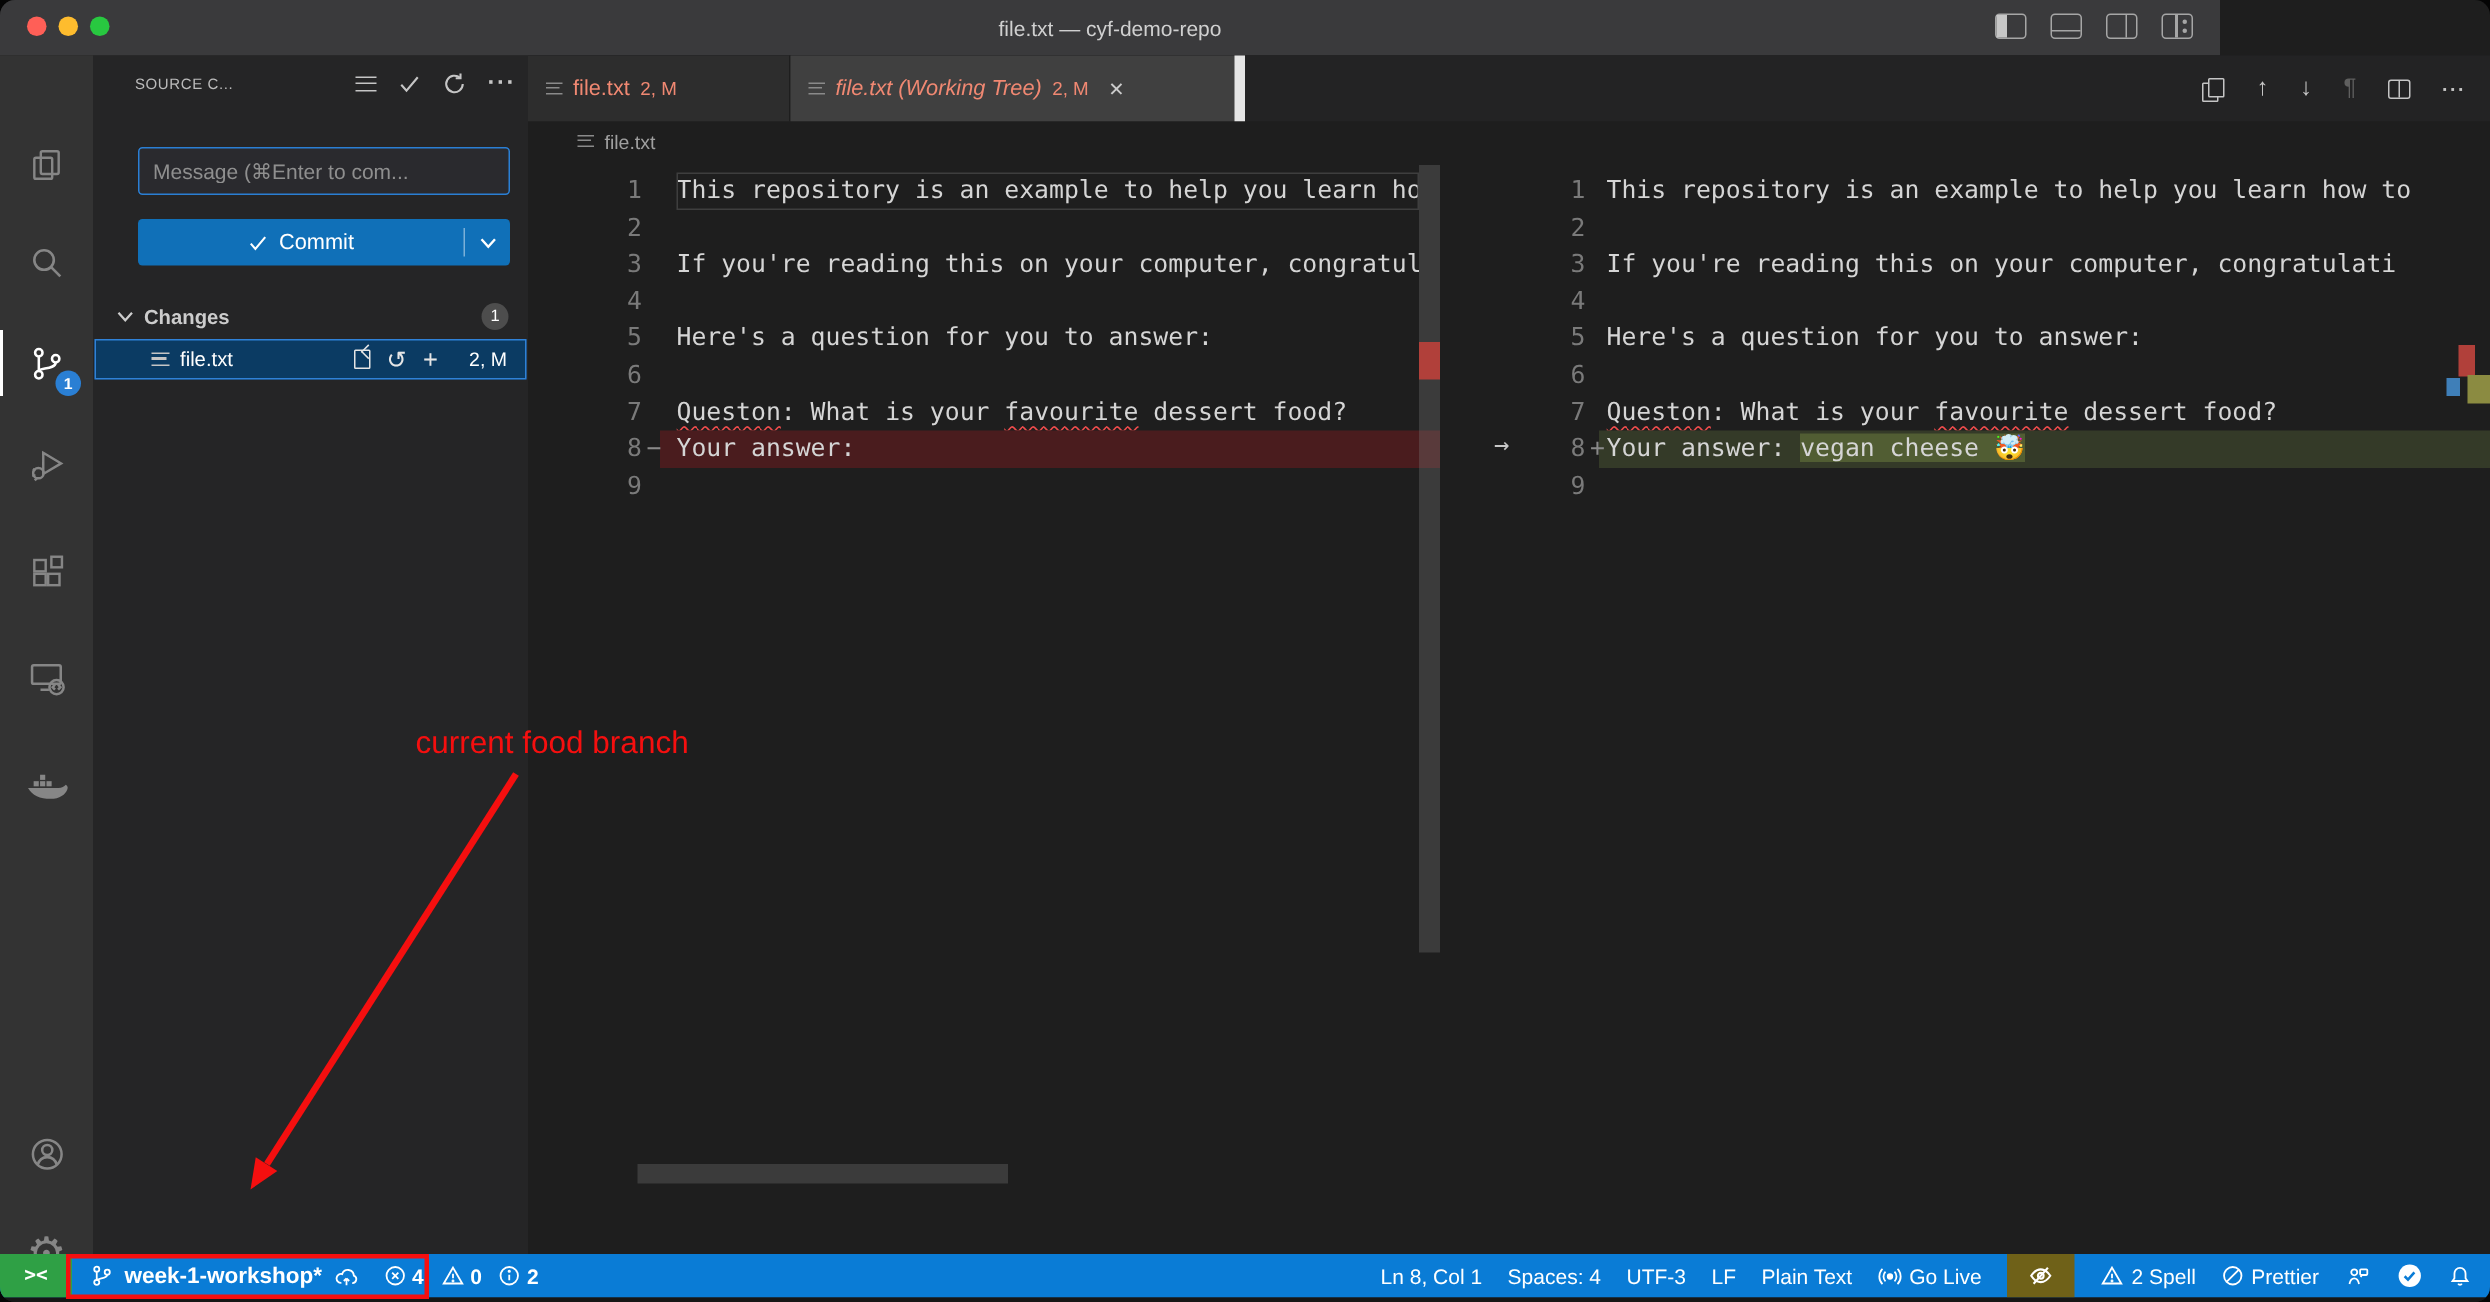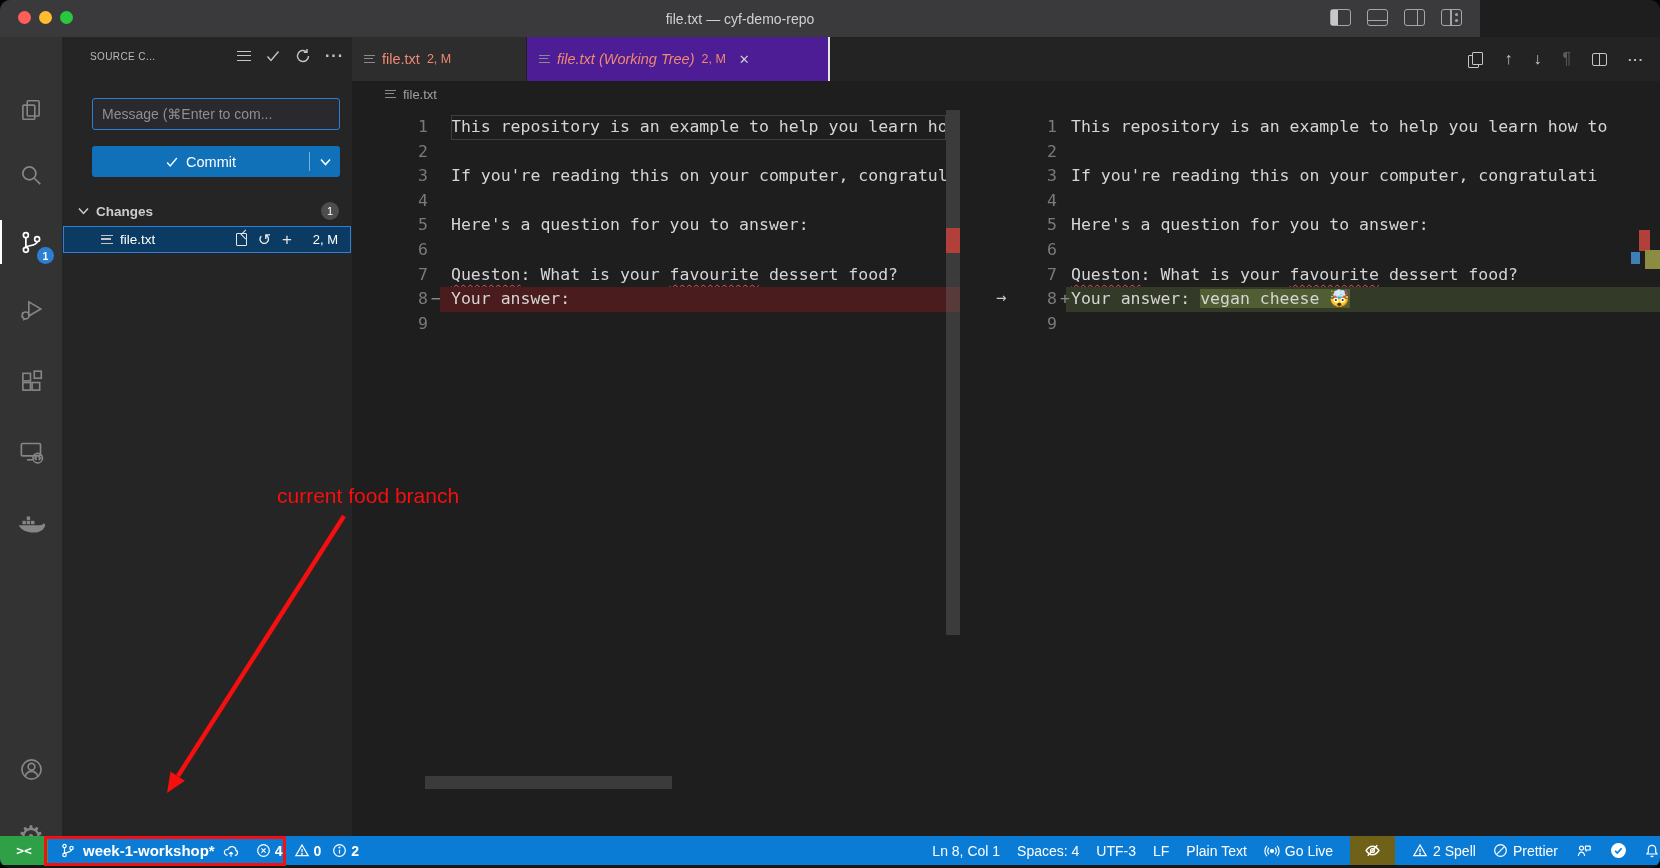--- a/index.html
+++ b/index.html
@@ -58,21 +58,21 @@
   .file-ico::before{content:"";position:absolute;left:0;right:2px;top:2.3px;height:1.4px;background:#c5c5c5;}
   .row-actions{position:absolute;right:58px;display:flex;gap:11px;align-items:center;color:#e6e6e6;}
   .doc-ico{width:11px;height:13px;border:1.3px solid #e6e6e6;border-radius:1px;position:relative;}
   .doc-ico::after{content:"";position:absolute;right:-3px;top:-3px;width:6px;height:6px;border-left:1.3px solid #e6e6e6;border-bottom:1.3px solid #e6e6e6;transform:rotate(45deg);}
   .row-status{position:absolute;right:12px;font-size:13px;color:#ffffff;}
   
   .editorcol{position:absolute;left:352px;top:37px;right:0;bottom:32px;background:#1e1e1e;}
   .tabbar{position:absolute;left:0;right:0;top:0;height:44px;background:#232324;display:flex;}
   .tab{height:44px;display:flex;align-items:center;padding:0 12px;font-size:14.5px;gap:7px;position:relative;}
   .tab1{width:175px;background:#2d2d2d;border-right:1px solid #1e1e1e;}
-  .tab2{width:303px;background:#4c1d95;border-right:2px solid #e5e5e5;}
+  .tab2{width:303px;background:#404040;border-right:7px solid #e5e5e5;}
   .tab .lbl{color:var(--modified);}
   .tab .sta{color:var(--modified);font-size:12.5px;}
   .tab2 .lbl{font-style:italic;}
   .tab-close{color:#cccccc;font-size:13px;margin-left:6px;}
   .mini-bars{display:inline-block;width:11px;height:8px;border-top:1.5px solid #8a8a8a;border-bottom:1.5px solid #8a8a8a;position:relative;}
   .mini-bars::before{content:"";position:absolute;left:0;right:2px;top:1.8px;height:1.5px;background:#8a8a8a;}
   .ed-actions{position:absolute;right:16px;top:0;height:44px;display:flex;align-items:center;gap:21px;color:#c5c5c5;font-size:16px;}
   .ed-actions .dim{color:#5f5f5f;}
   .split-ico{width:15px;height:13px;border:1.4px solid #c5c5c5;border-radius:2px;position:relative;}
   .split-ico::before{content:"";position:absolute;left:6px;top:0;bottom:0;width:1.4px;background:#c5c5c5;}
@@ -109,21 +109,21 @@
   .m-olive{position:absolute;right:0;top:143px;width:15px;height:19px;background:#8b8b41;}
   
   .statusbar{position:absolute;left:0;right:0;bottom:3px;height:29px;background:var(--statusbg);display:flex;
              align-items:center;color:#ffffff;font-size:14px;}
   .bottom-strip{position:absolute;left:0;right:0;bottom:0;height:3px;background:#161616;}
   .sb-item{display:flex;align-items:center;gap:5px;height:29px;}
   .sb-remote{width:48px;justify-content:center;background:var(--remotebg);font:bold 13px "DejaVu Sans Mono",monospace;}
   .sb-branch{margin-left:12px;gap:7px;font-weight:600;font-size:15px;}
   .sb-problems{margin-left:16px;gap:4px;}
   .sb-problems .num{margin-right:7px;font-weight:600;}
-  .sb-right{position:absolute;right:0;height:29px;display:flex;align-items:center;gap:17px;padding-right:0;}
+  .sb-right{position:absolute;right:0;height:29px;display:flex;align-items:center;gap:17px;padding-right:12px;}
   .sb-olive{background:var(--olivebg);padding:0 13px;height:29px;display:flex;align-items:center;}
   svg.ic{display:block;}
   
   .annot-svg{position:absolute;left:0;top:0;width:1660px;height:868px;pointer-events:none;z-index:40;}
   .annot-label{position:absolute;left:277px;top:484px;font-size:21px;color:var(--annot);z-index:41;}
 </style>
 </head>
 <body>
 
 <div class="window" style="--accent: #2a7fd4; --statusbg: #0a7cd6; --remotebg: #2fa045; --olivebg: #6f6118; --button: #1070b8; --modified: #f08872; --annot: #f50f0f; --delline: #4a1c1e; --addline: #343a28; --addchar: #515d33;">

